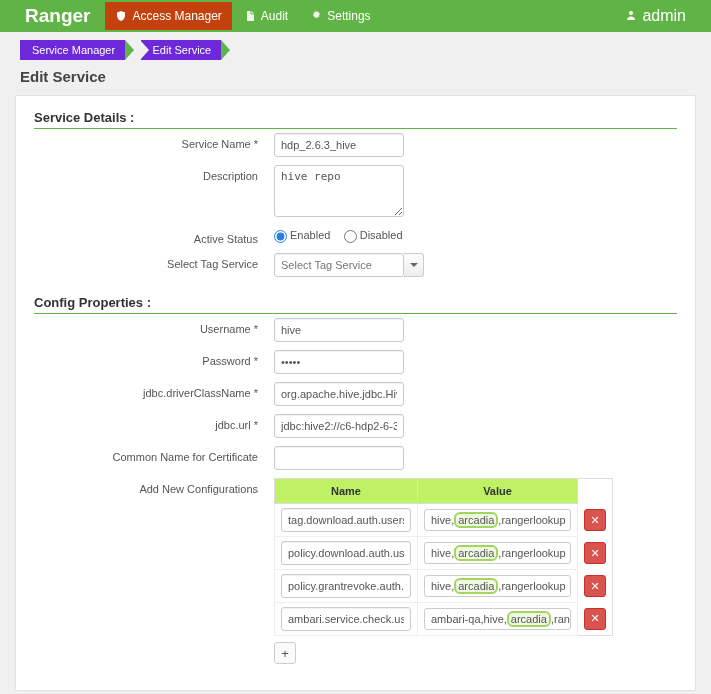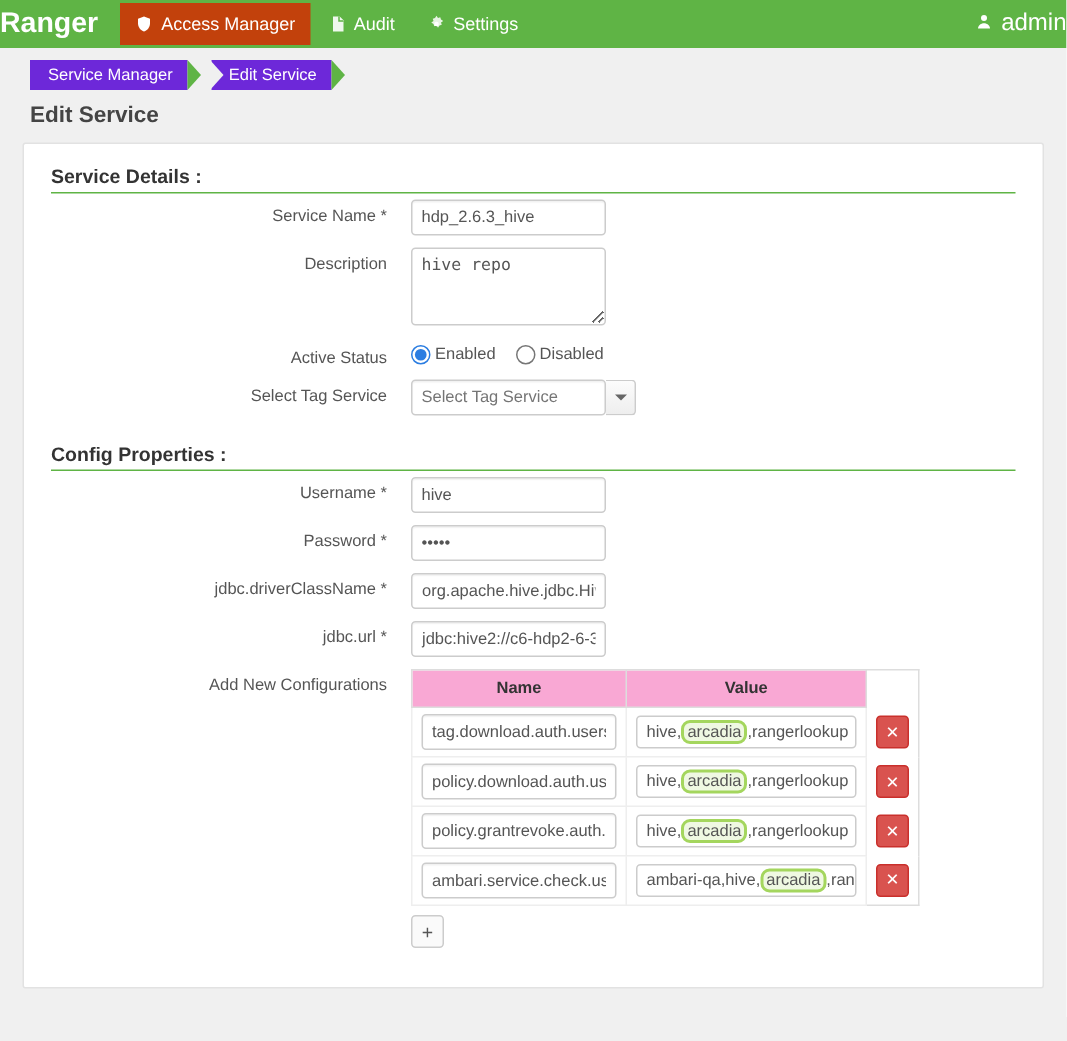--- a/index.html
+++ b/index.html
@@ -1,17 +1,17 @@
 <!DOCTYPE html>
 <html><head>
 <meta charset="utf-8">
 <style>
   * { box-sizing: border-box; margin: 0; padding: 0; }
   body { font-family: Arial, Helvetica, sans-serif; font-size: 12px; background: #f0f0f0; color: #333; width: 711px; }
-  .topbar { background: #5fb445; height: 32px; display: flex; align-items: center; padding: 0 0; color: #fff; }
+  .topbar { background: #5fb445; height: 32px; display: flex; align-items: center; padding: 0 25px; color: #fff; }
   .brand { font-size: 19px; font-weight: bold; margin-right: 15px; }
   .topnav { display: flex; gap: 2px; }
   .topnav-item { display: flex; align-items: center; gap: 5px; padding: 7px 10px; cursor: pointer; font-size: 12px; }
   .topnav-item.active { background: #c2410c; }
   .topnav-item .icon { width: 12px; height: 12px; display: inline-flex; align-items: center; justify-content: center; }
   .topright { margin-left: auto; display: flex; align-items: center; gap: 5px; cursor: pointer; font-size:16px; }
   
   .breadcrumb { padding: 8px 20px 4px; }
   .bc-step { display: inline-block; background: #6d28d9; color: #fff; font-size: 11px; padding: 4px 10px 4px 12px; position: relative; margin-right: 12px; cursor: pointer; }
   .bc-step::after { content: ''; position: absolute; right: -9px; top: 0; border-top: 10.5px solid transparent; border-bottom: 10.5px solid transparent; border-left: 9px solid #5fb445; }
@@ -34,21 +34,21 @@
   .radios label { font-size: 11px; color: #555; margin-right: 10px; }
   .radios input { margin-right: 3px; vertical-align: middle; accent-color:#2b7de1; }
   
   .select-wrap { display: flex; }
   .select-wrap input { border-top-right-radius: 0; border-bottom-right-radius: 0; width: 120px; background:#fff; color:#999; }
   .select-btn { width: 20px; height: 24px; border: 1px solid #ccc; border-left: none;
     border-radius: 0 3px 3px 0; background: linear-gradient(#fcfcfc,#eee); display:flex; align-items:center; justify-content:center; cursor:pointer; }
   .caret { width:0; height:0; border-left:4px solid transparent; border-right:4px solid transparent; border-top:4px solid #666; }
   
   .cfg-table { border: 1px solid #ddd; border-collapse: collapse; }
-  .cfg-table th { background: #f9a8d4; border: 1px solid #ddd; font-size: 11px; font-weight: bold; padding: 6px 8px; text-align:center; }
+  .cfg-table th { background: #bef264; border: 1px solid #ddd; font-size: 11px; font-weight: bold; padding: 6px 8px; text-align:center; }
   .cfg-table td { border: 1px solid #eee; padding: 4px 6px; }
   .cfg-table input { width: 145px; height: 22px; border: 1px solid #ccc; border-radius: 3px; padding: 2px 6px; font-size: 11px; color:#555; }
   .del-btn { width: 22px; height: 22px; background: #d9534f; border: 1px solid #c9302c; border-radius: 3px; display:flex; align-items:center; justify-content:center; cursor:pointer; color:#fff; font-size:11px; }
   .add-btn { width: 22px; height: 22px; background: #fafafa; border: 1px solid #ccc; border-radius: 3px; display:flex; align-items:center; justify-content:center; cursor:pointer; font-size:13px; color:#555; margin-top:6px; }
   
   .highlight { border: 2px solid #a4d65e; border-radius: 6px; padding: 0 2px; background: rgba(164,214,94,.18); }
 </style>
 </head>
 <body>
 
@@ -149,20 +149,24 @@
   <div class="form-row">
     <div class="form-label">jdbc.driverClassName *</div>
     <div class="form-field"><input type="text" value="org.apache.hive.jdbc.HiveDriver" style=""></div>
   </div>
 
   <div class="form-row">
     <div class="form-label">jdbc.url *</div>
     <div class="form-field"><input type="text" value="jdbc:hive2://c6-hdp2-6-3-m1.docker" style=""></div>
   </div>
 
+  <div class="form-row">
+    <div class="form-label">Common Name for Certificate</div>
+    <div class="form-field"><input type="text" value="" style=""></div>
+  </div>
 
   <div class="form-row">
     <div class="form-label">Add New Configurations</div>
     <div class="form-field">
       <table class="cfg-table">
         <thead>
             <tr>
           <th>Name</th>
           <th>Value</th>
           <th style="width:30px;border:none;background:transparent"></th>

